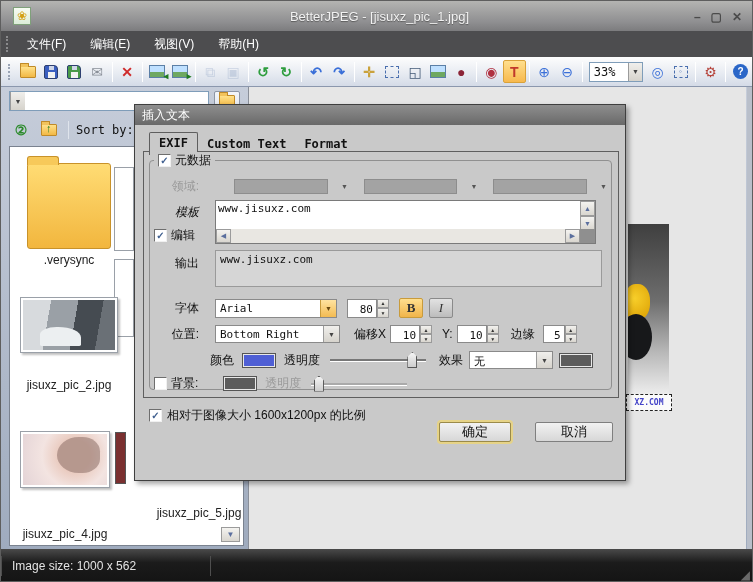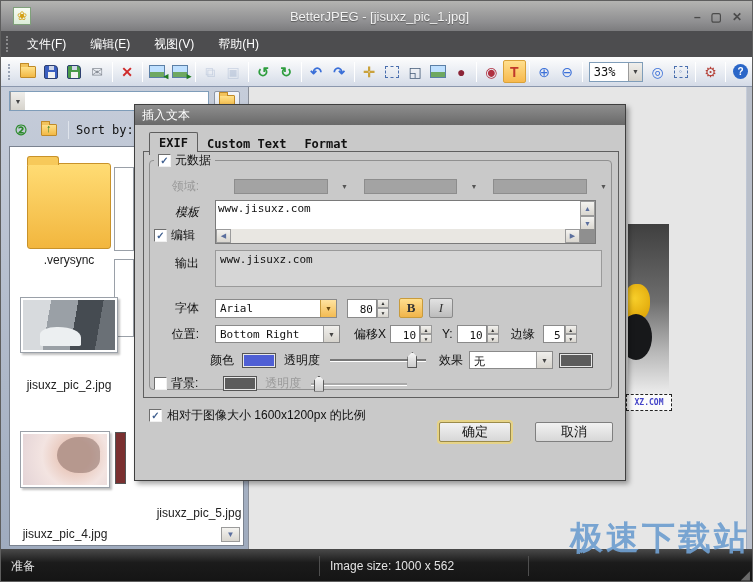--- a/index.html
+++ b/index.html
@@ -487,21 +487,19 @@
     <div class="row" style="left:14px;top:302px;width:460px;">
       <span class="cb on"></span>
       <span style="margin-left:5px;">相对于图像大小 1600x1200px 的比例</span>
     </div>
 
     <div class="dlg-btn focus" style="left:304px;top:317px;width:72px;">确定</div>
     <div class="dlg-btn" style="left:400px;top:317px;width:78px;">取消</div>
   </div>
 
   <div class="statusbar">
-    <span class="scell" style="width:318px;">准备</span>
     <span class="ssep"></span>
     <span class="scell" style="width:208px;">Image size: 1000 x 562</span>
     <span class="ssep"></span>
     <span class="sgrip">◢</span>
   </div>
 
-  <div class="watermark" id="wm" style="color: rgb(111, 159, 208);">极速下载站</div>
 </div>
 
 </body></html>

